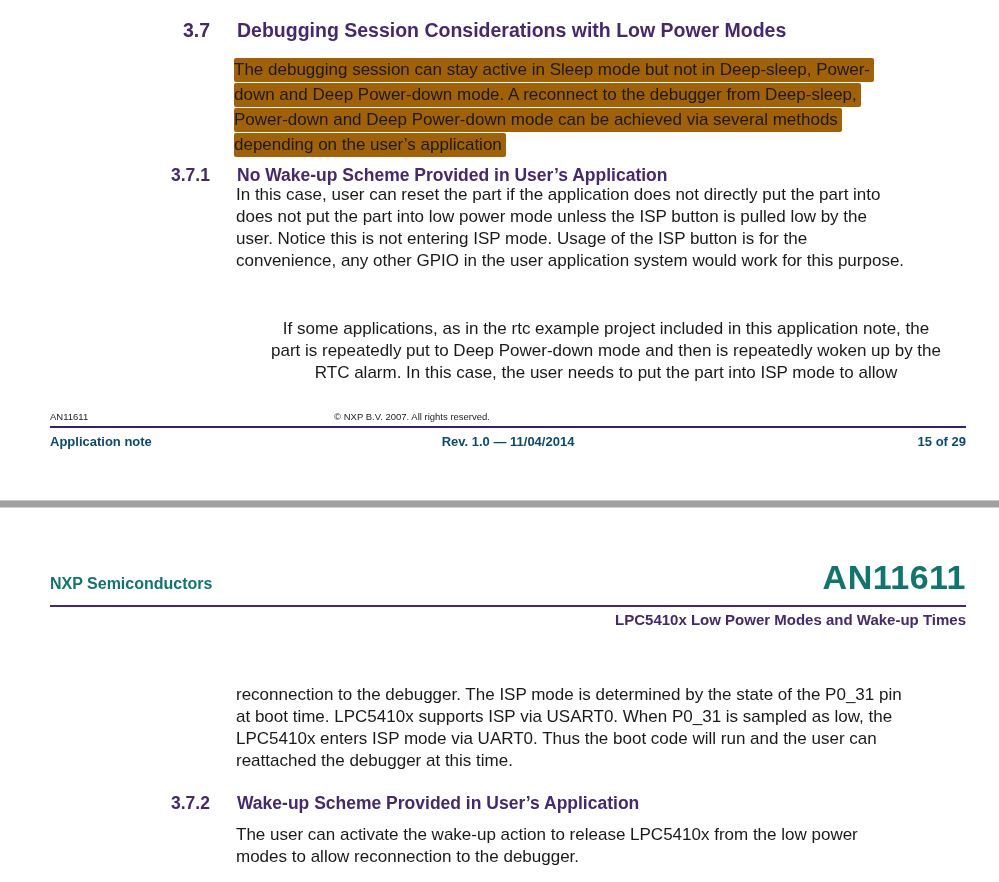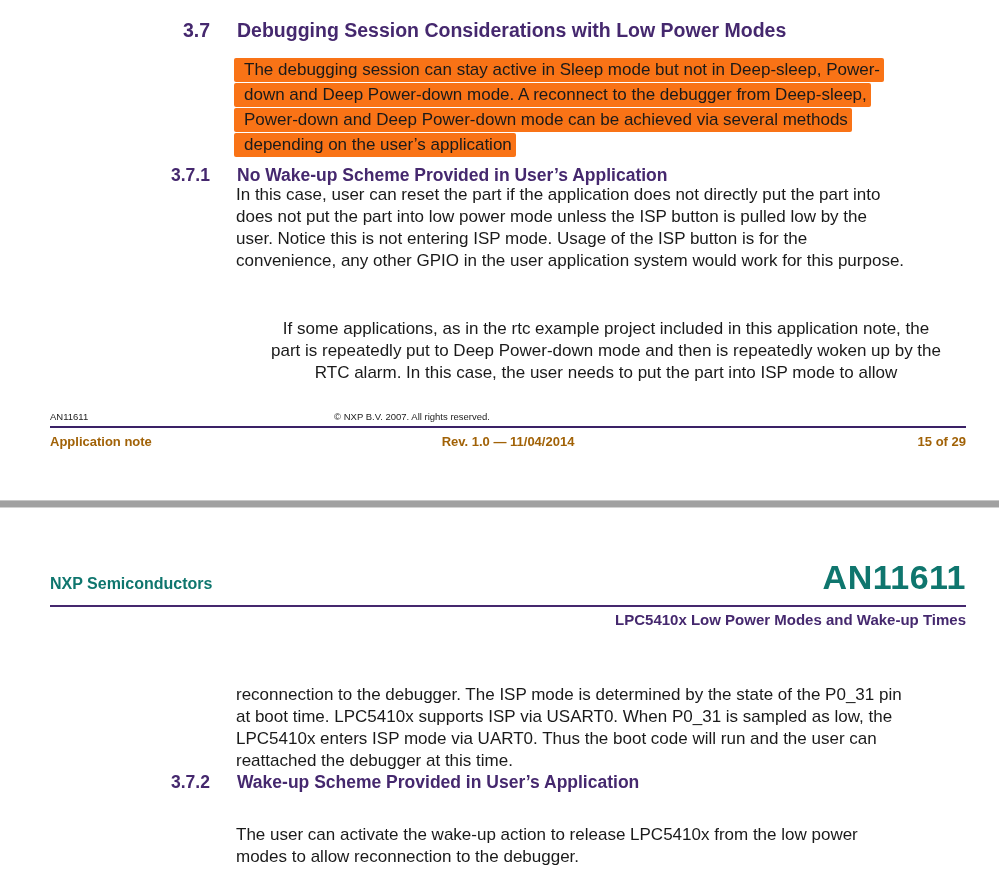--- a/index.html
+++ b/index.html
@@ -20,40 +20,40 @@
   .h1-row { padding-left: 183px; font-size: 19.5px; }
   .h1-row .h-num { width: 54px; flex: 0 0 54px; }
   .h2-row { padding-left: 171px; font-size: 17.5px; }
   .h2-row .h-num { width: 66px; flex: 0 0 66px; }
 
   
   .para { left: 236px; width: 740px; font-size: 17px; }
   .para .line { line-height: 22px; white-space: nowrap; }
   .hl-para .line { line-height: 25px; }
   .hl {
-    background: #f97316;
-    padding: 2px 4px 3px 10px;
+    background: #a16207;
+    padding: 2px 4px 3px 0;
     margin-left: -2px;
     border-radius: 2px;
   }
 
   
   .footer-small {
     left: 50px; width: 916px;
     display: flex; align-items: baseline;
     font-size: 9.5px; color: #222222;
   }
   .footer-small .cell-left { width: 220px; }
   .footer-small .cell-center { flex: 1; text-align: center; }
   .footer-small .cell-right { width: 220px; text-align: right; }
   .footer-rule { left: 50px; width: 916px; height: 2px; background: #3a2166; }
   .footer-bold {
     left: 50px; width: 916px;
     display: flex; align-items: baseline;
-    font-size: 13px; font-weight: bold; color: #a16207;
+    font-size: 13px; font-weight: bold; color: #0c4a6e;
   }
   .footer-bold .cell-left { width: 260px; }
   .footer-bold .cell-center { flex: 1; text-align: center; }
   .footer-bold .cell-right { width: 260px; text-align: right; }
 
   
   .page-divider {
     left: 0; width: 999px; height: 8px;
     background: #a1a1a1;
     border-top: 1px solid #c6c6c6;
@@ -139,21 +139,21 @@
 
     <div class="abs p2-subtitle" style="top:611px;">LPC5410x Low Power Modes and Wake-up Times</div>
 
     <div class="abs para" style="top:684px;">
       <div class="line">reconnection to the debugger. The ISP mode is determined by the state of the P0_31 pin</div>
       <div class="line">at boot time. LPC5410x supports ISP via USART0. When P0_31 is sampled as low, the</div>
       <div class="line">LPC5410x enters ISP mode via UART0. Thus the boot code will run and the user can</div>
       <div class="line">reattached the debugger at this time.</div>
     </div>
 
-    <div class="abs h-row h2-row" style="top:772px; left:0; right:0;">
+    <div class="abs h-row h2-row" style="top:793px; left:0; right:0;">
       <span class="h-num">3.7.2</span>
       <span>Wake-up Scheme Provided in User’s Application</span>
     </div>
 
     <div class="abs para" style="top:824px;">
       <div class="line">The user can activate the wake-up action to release LPC5410x from the low power</div>
       <div class="line">modes to allow reconnection to the debugger.</div>
     </div>
   </div>
 

